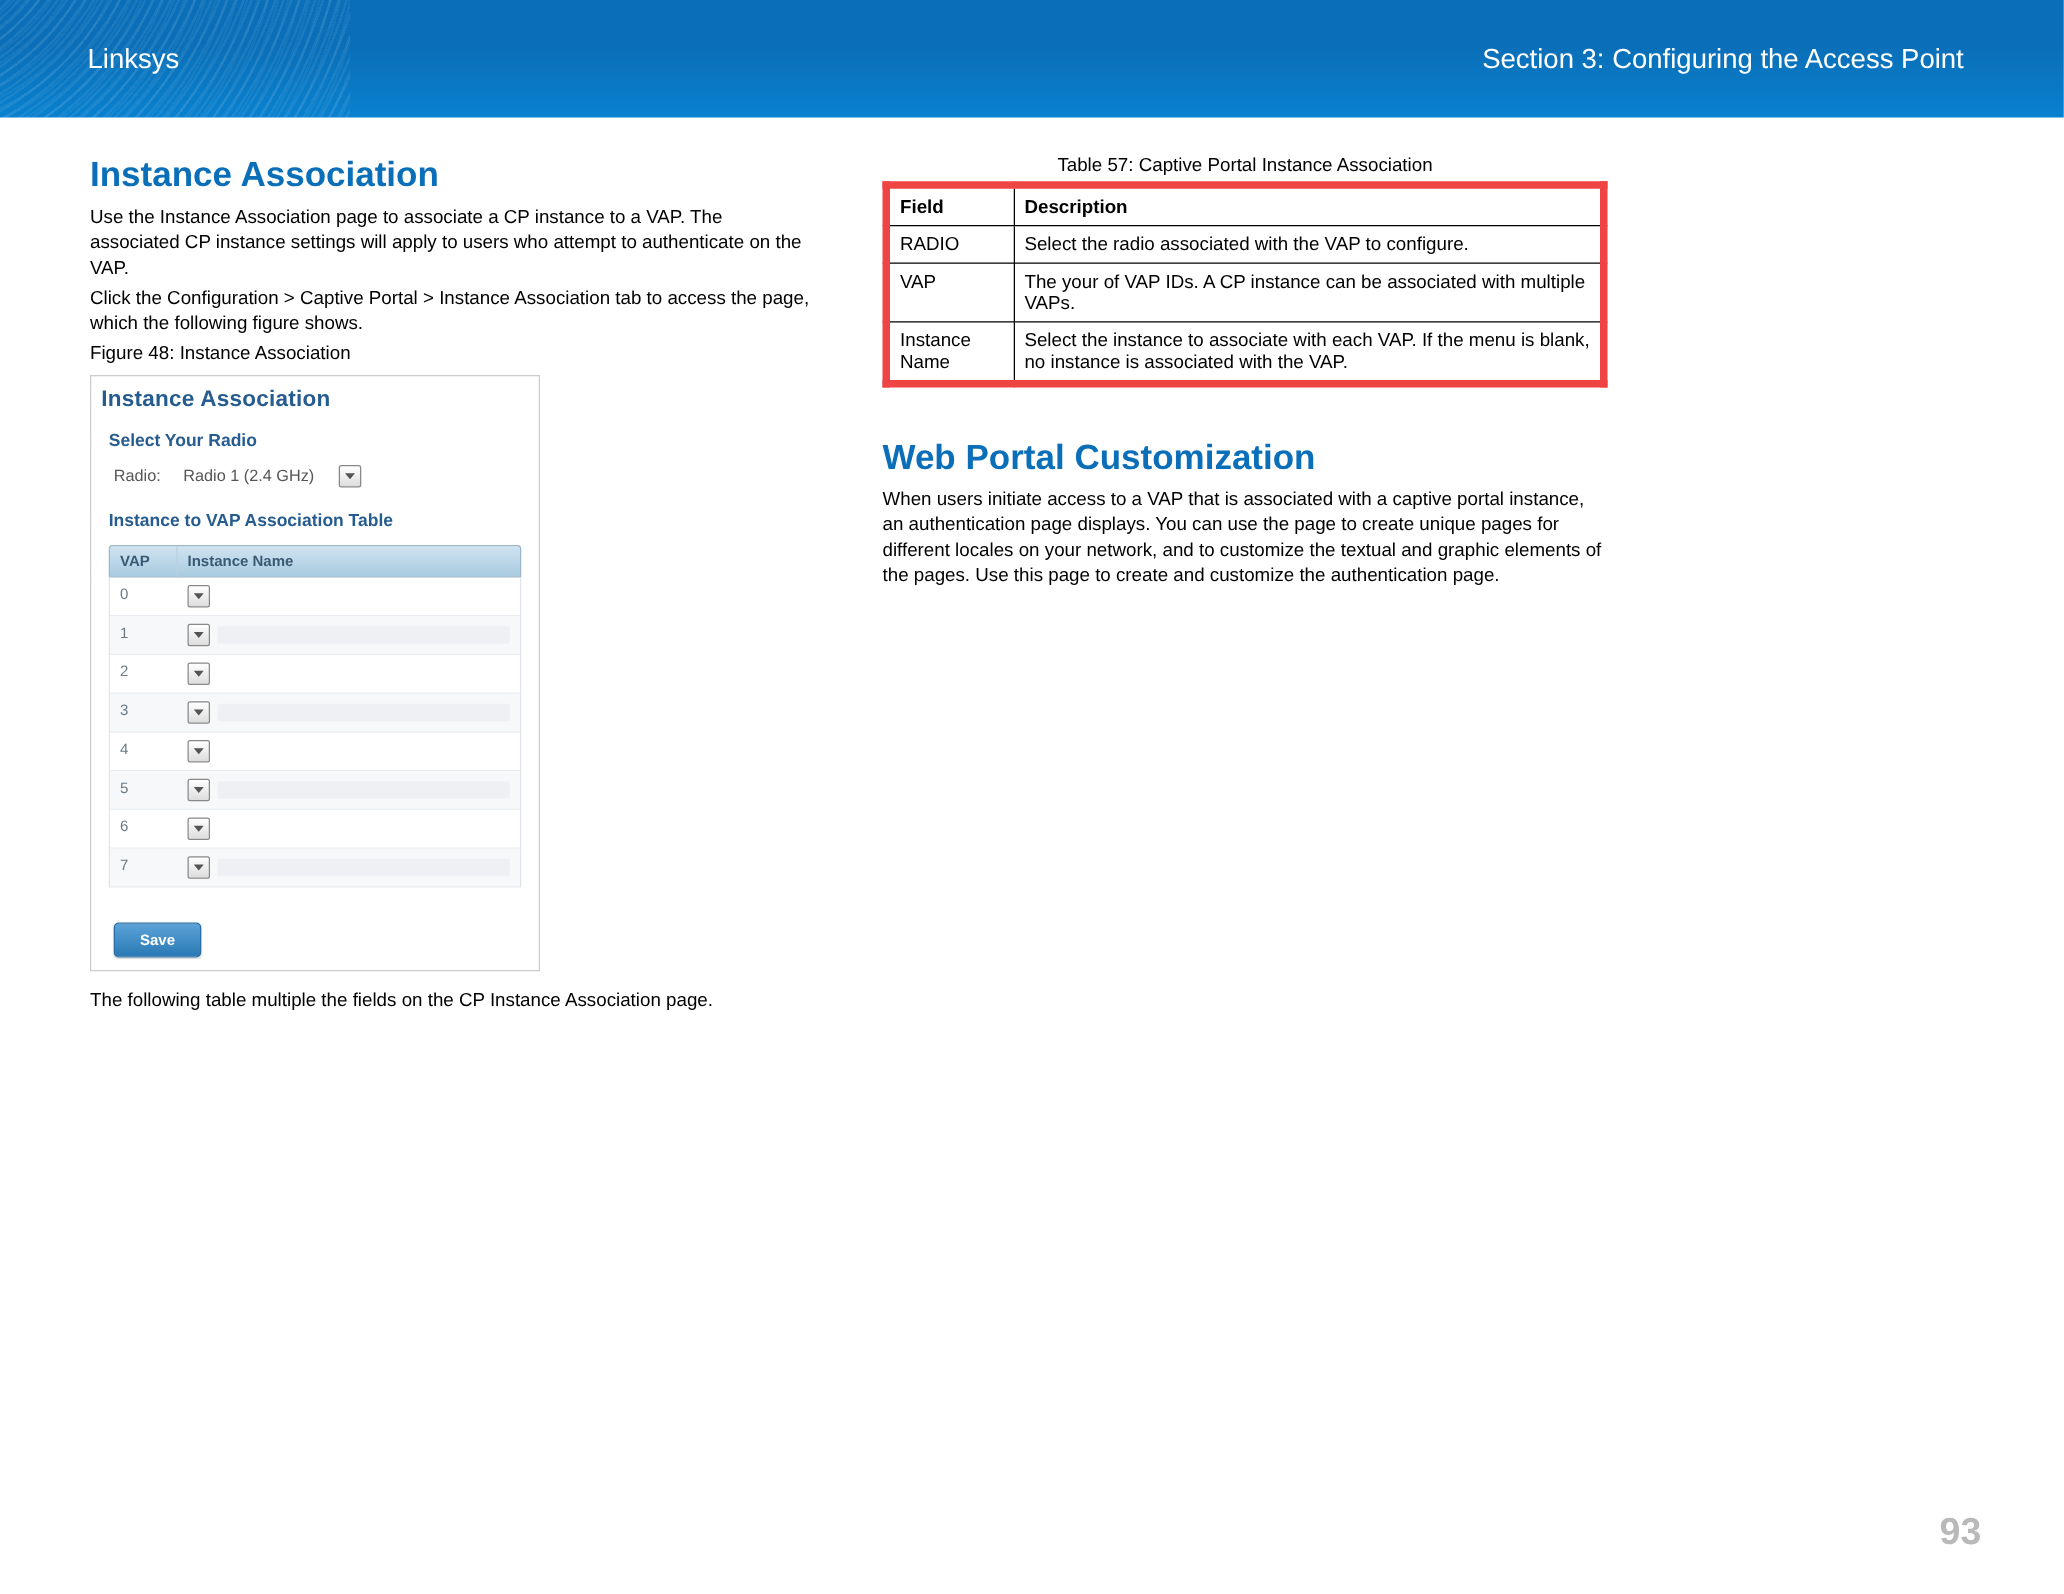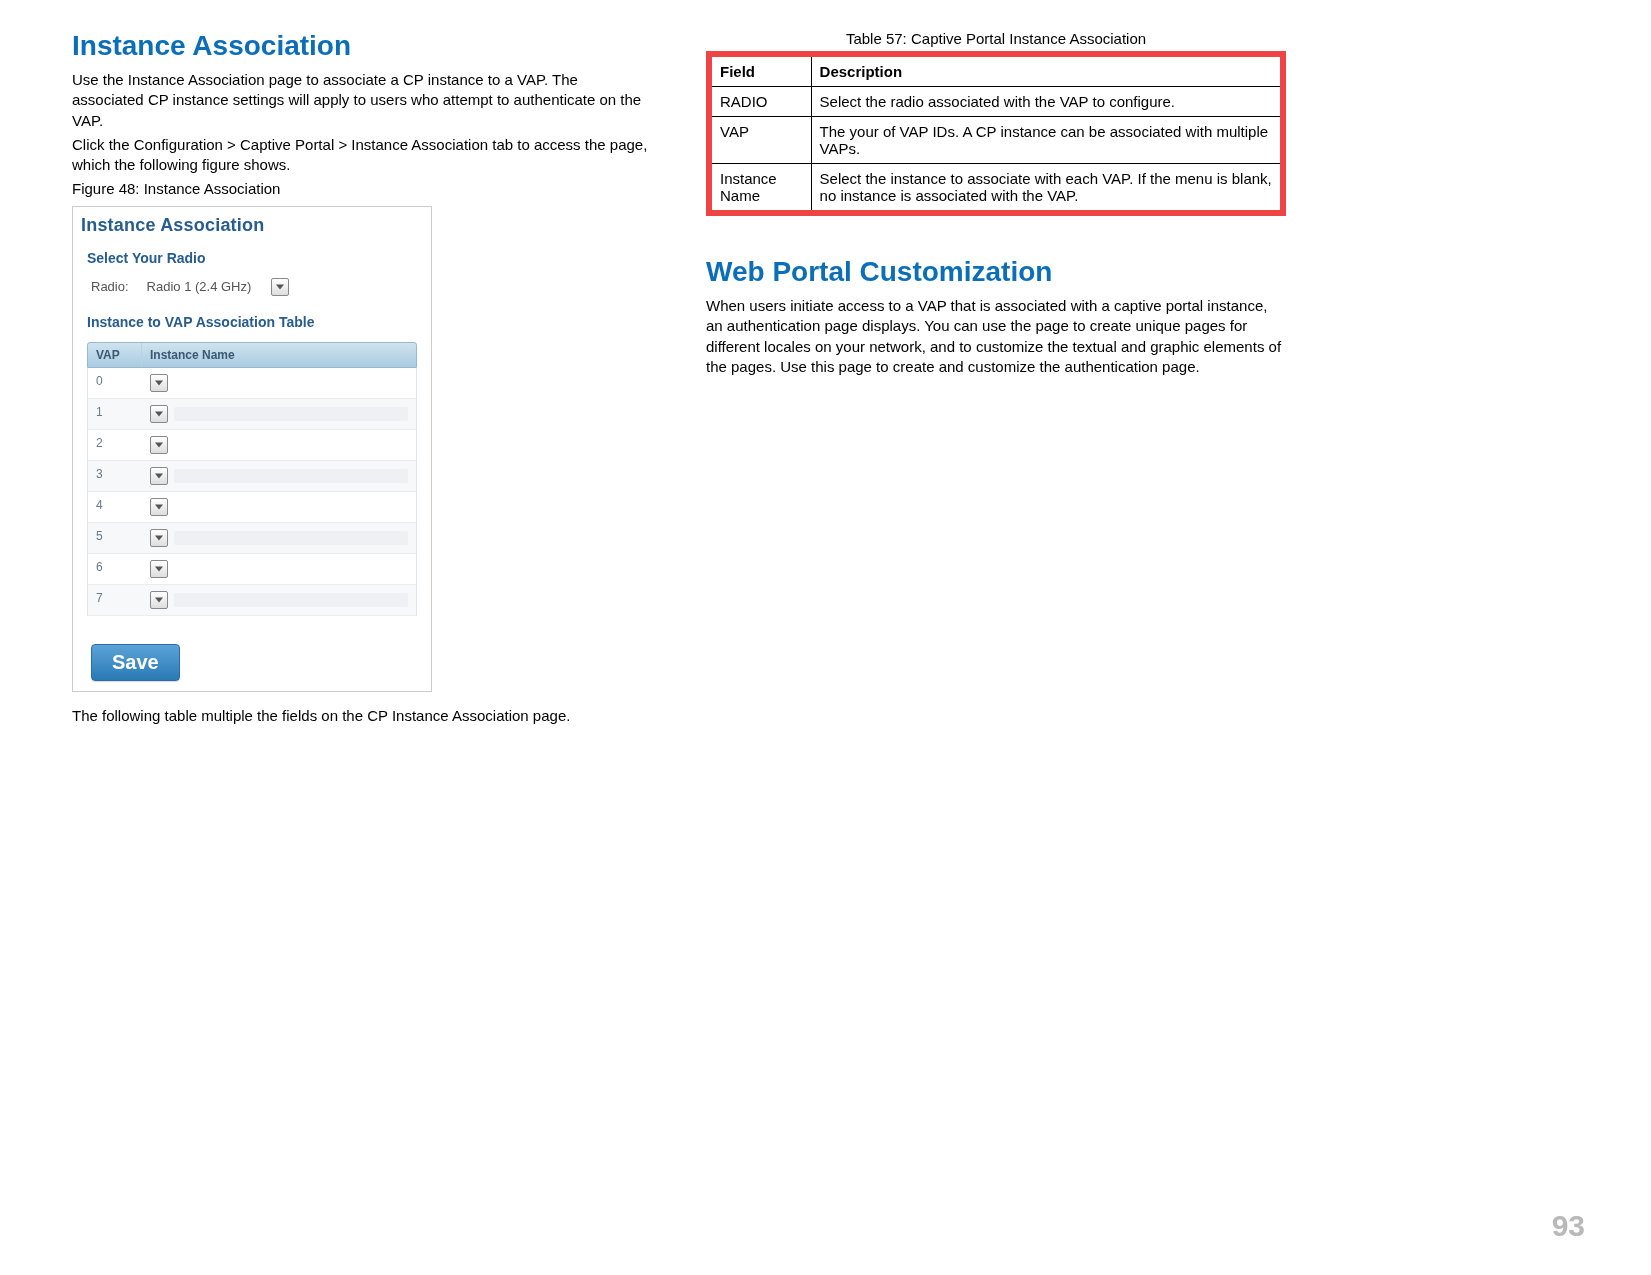--- a/index.html
+++ b/index.html
@@ -67,30 +67,34 @@
     .assoc-head .cell.iname { flex:1; }
     .assoc-body .row { display:flex; border-left:1px solid #dfe5ea; border-right:1px solid #dfe5ea; border-bottom:1px solid #e9edf1; }
     .assoc-body .row.alt { background:#f6f8fa; }
     .assoc-body .cell { padding: 6px 8px; font-size: 12px; color: #6a7a86; }
     .assoc-body .cell.vap { width:54px; }
     .assoc-body .cell.iname { flex:1; display:flex; align-items:center; }
     .blank-after { flex:1; height: 14px; background: #eef0f3; margin-left: 6px; border-radius:2px; visibility:hidden; }
     .row.alt .blank-after { visibility: visible; }
     .save-btn {
       margin: 28px 0 0 12px;
-      display:inline-block; padding: 6px 20px; color:#fff; font-size:20px; font-weight:600;
+      display:inline-block; padding: 6px 20px; color:#fff; font-size:12px; font-weight:600;
       background: linear-gradient(#5ba3d8,#2a79b5); border: 1px solid #2a6ea3; border-radius: 4px;
       box-shadow: 0 1px 1px rgba(0,0,0,0.15);
     }
     .section-gap { height: 40px; }
   </style>
 </head>
 <body>
 <div class="page">
 
+<div class="header-band">
+  <div class="brand">Linksys</div>
+  <div class="section-title">Section 3:  Configuring the Access Point</div>
+</div>
 
 <div class="content">
   <div class="col col-left">
     <h2 class="heading">Instance Association</h2>
     <p class="body">Use the Instance Association page to associate a CP instance to a VAP. The associated CP instance settings will apply to users who attempt to authenticate on the VAP.</p>
     <p class="body">Click the Configuration &gt; Captive Portal &gt; Instance Association tab to access the page, which the following figure shows.</p>
     <p class="fig-label">Figure 48: Instance Association</p>
 
     <div class="figure">
       <div class="fig-title">Instance Association</div>

